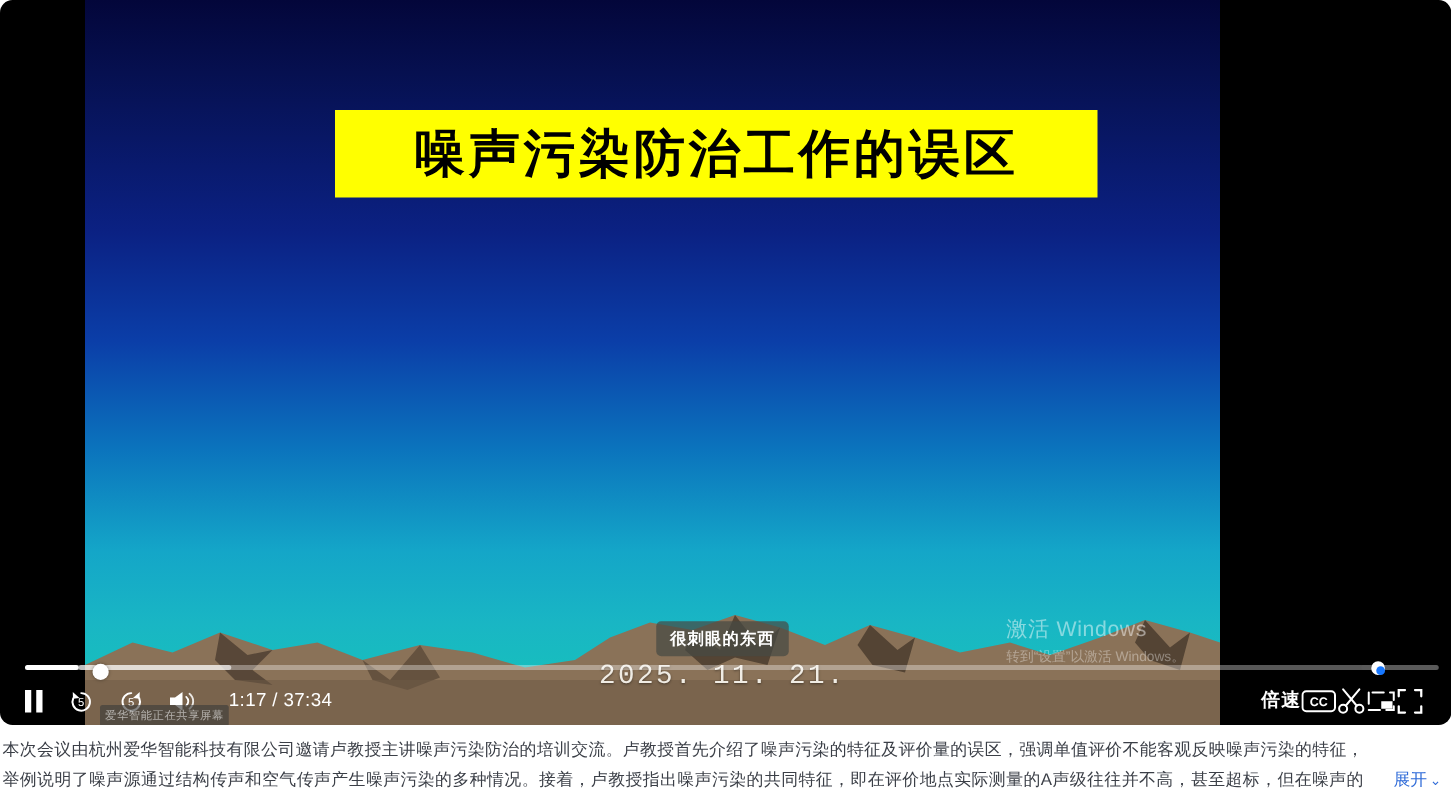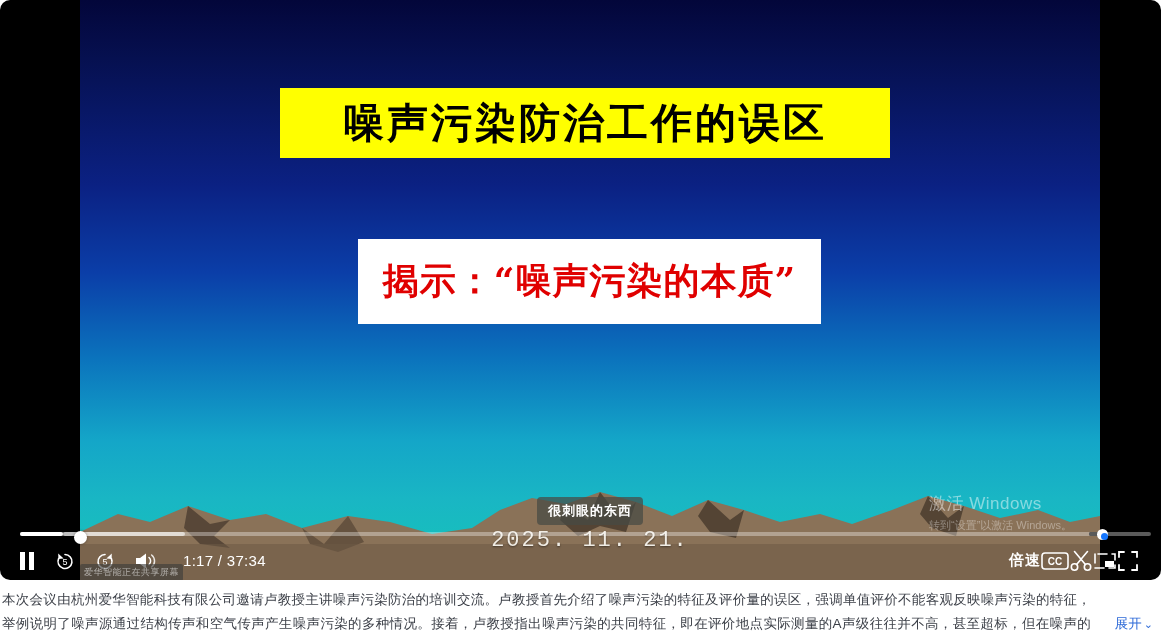--- a/index.html
+++ b/index.html
@@ -16,22 +16,22 @@
     left: 0; top: 0;
     width: 1161px; height: 580px;
     background: #000000;
     border-radius: 10px;
     overflow: hidden;
   }
 
   
   #video-stage {
     position: absolute;
-    left: 80px; top: 0;
-    width: 1020px; height: 580px;
+    left: 68px; top: 0;
+    width: 908px; height: 580px;
     overflow: hidden;
   }
 
   
   #slide-bg {
     position: absolute;
     inset: 0;
     background: linear-gradient(to bottom,
       #03063a 0%,
       #061050 10%,
@@ -299,21 +299,20 @@
                L848 26 L884 36 L920 48 L958 40 L990 52 L1020 46 L1020 110 L0 110 Z" fill="#8a7258"></path>
       <path d="M108 36 L130 54 L150 50 L134 66 L150 78 L120 74 L104 58 Z" fill="#4f4032" opacity=".85"></path>
       <path d="M486 34 L508 50 L520 22 L540 48 L556 32 L546 62 L520 56 L498 66 L480 50 Z" fill="#4a3c2e" opacity=".85"></path>
       <path d="M628 30 L650 50 L664 40 L656 68 L630 62 L618 46 Z" fill="#4a3c2e" opacity=".85"></path>
       <path d="M848 26 L868 48 L884 36 L876 66 L852 58 L840 44 Z" fill="#4a3c2e" opacity=".85"></path>
       <path d="M222 58 L244 74 L268 46 L284 72 L258 82 L230 74 Z" fill="#554534" opacity=".7"></path>
       <path d="M0 74 L1020 74 L1020 110 L0 110 Z" fill="#6e5a45" opacity=".55"></path>
     </svg>
 
     <div id="slide-title">噪声污染防治工作的误区</div>
-    <div id="slide-subtitle">揭示：“噪声污染的本质”</div>
     <div id="slide-date">2025. 11. 21.</div>
     <div id="win-watermark">
       <div class="wm-title">激活 Windows</div>
       <div class="wm-sub">转到“设置”以激活 Windows。</div>
     </div>
 
     <div id="danmaku">很刺眼的东西</div>
   </div>
 
   <div id="progress-row">

